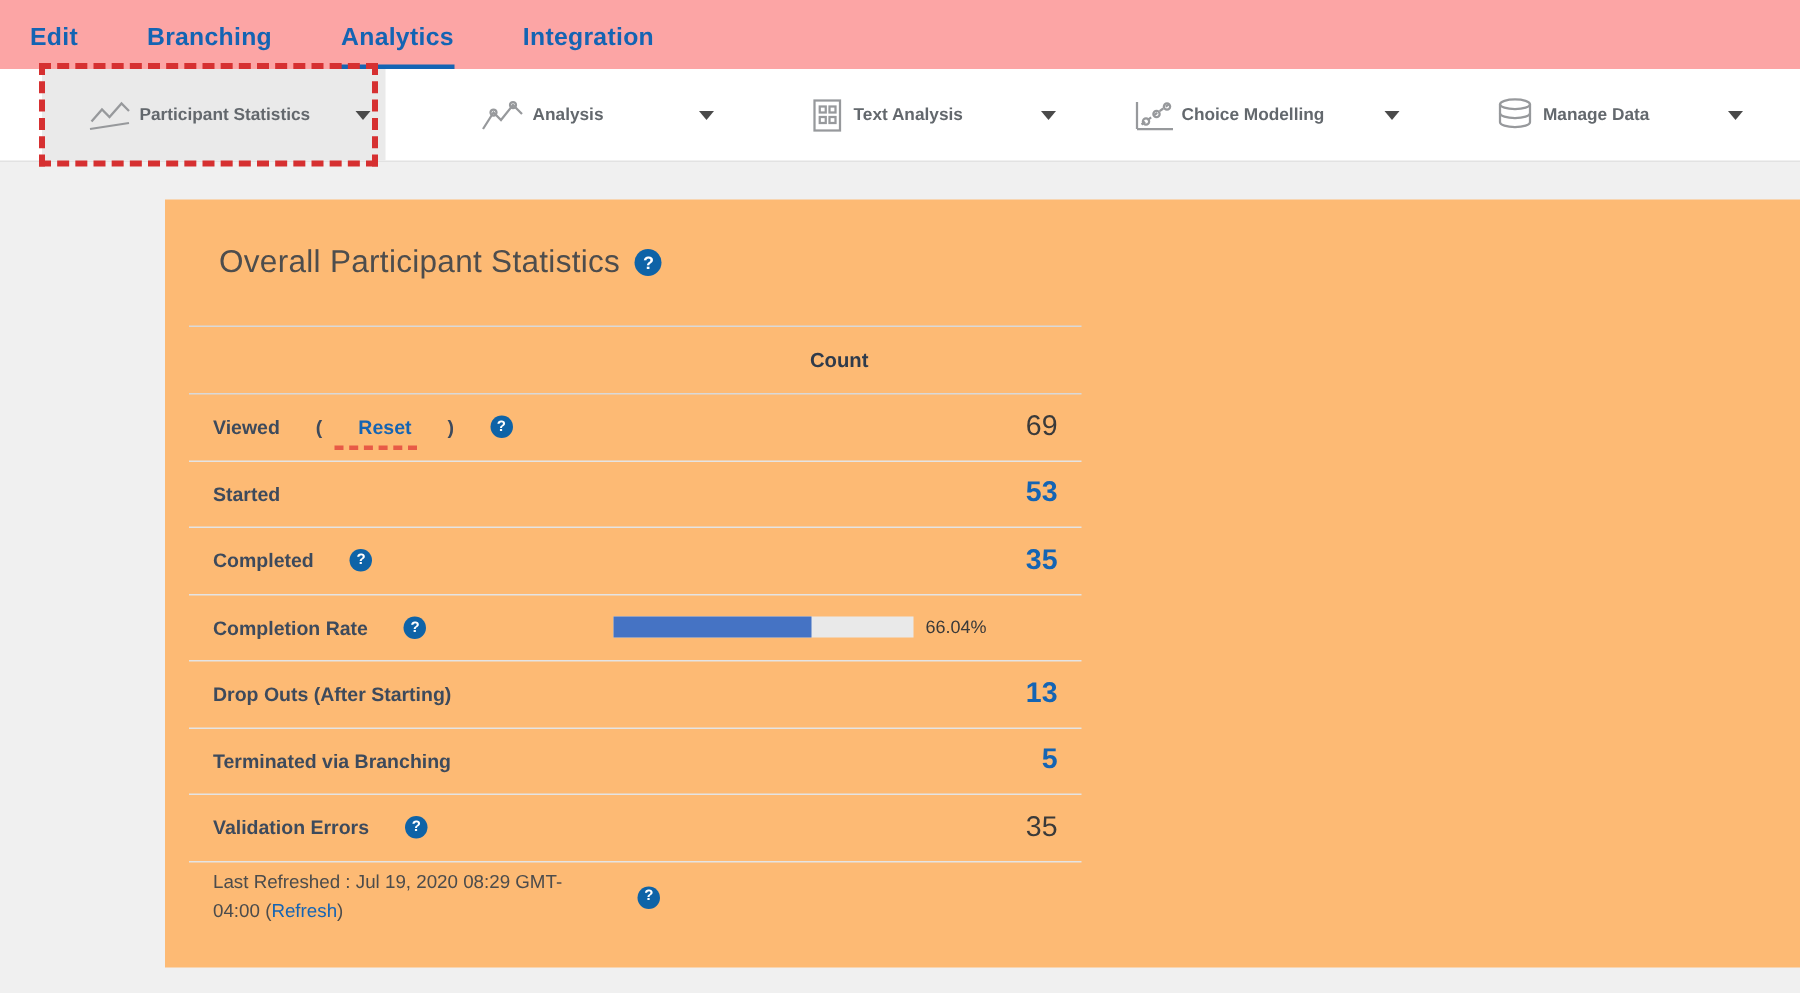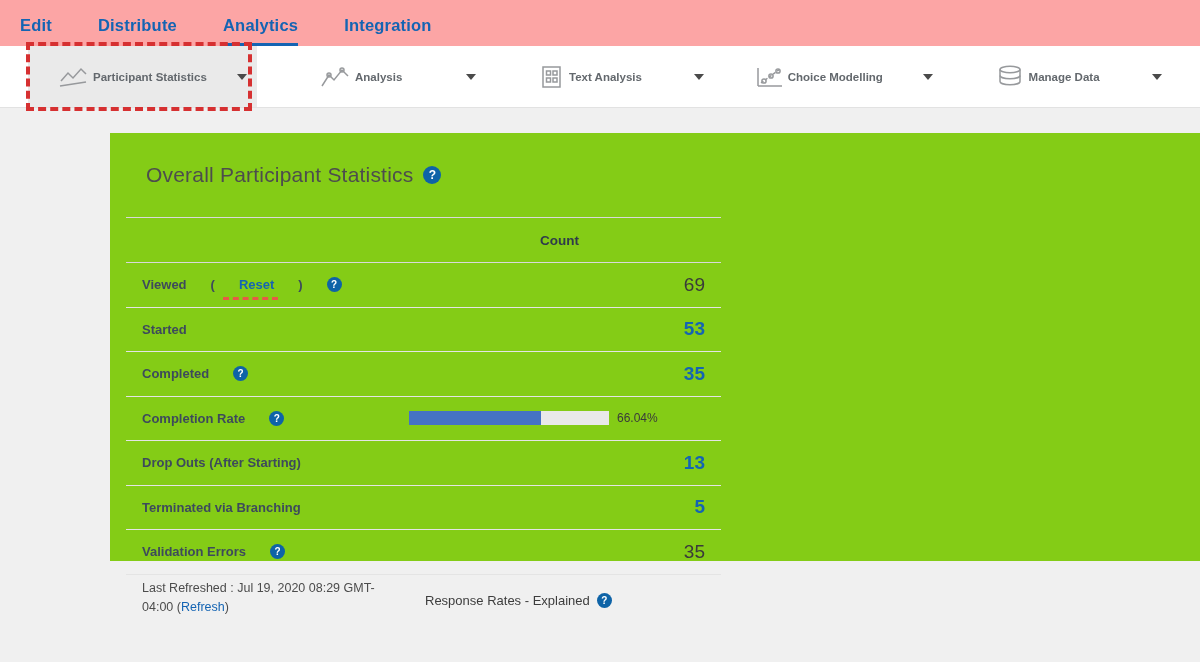--- a/index.html
+++ b/index.html
@@ -47,22 +47,22 @@
     border-top: 6px solid #4a4a4a;
   }
   .annotation-box {
     position: absolute; left: -2px; top: -4px; bottom: -4px; width: 226px;
     border: 4px dashed #d63031; pointer-events: none;
   }
 
   
   .card {
     margin: 25px 0 0 110px;
-    background: #84cc16;
-    height: 428px;
+    background: #fdba74;
+    height: 512px;
     padding: 30px 40px 0 16px;
   }
   .page-title {
     margin-left: 20px; display: flex; align-items: center; gap: 10px;
     font-size: 21px; color: #4d4d4d; letter-spacing: .2px;
   }
   .help-icon {
     display: inline-flex; align-items: center; justify-content: center;
     width: 15px; height: 15px; border-radius: 50%;
     background: #0e63a7; color: #fff;
@@ -122,21 +122,21 @@
   svg.icn { stroke: #97999c; fill: none; stroke-width: 1.5; }
 </style>
 </head>
 <body>
 
 <div class="screen">
 
   <div class="header">
     <div class="nav-bar">
       <div class="nav-item">Edit</div>
-      <div class="nav-item">Distribute</div>
+      <div class="nav-item">Branching</div>
       <div class="nav-item active">Analytics</div>
       <div class="nav-item">Integration</div>
     </div>
 
     <div class="toolbar">
 
       <div class="tab selected">
         <div class="annotation-box"></div>
         <span class="tab-icon">
           <svg class="icn" width="34" height="24" viewBox="0 0 34 24">
@@ -282,19 +282,18 @@
       </div>
 
     </div>
 
     <div class="table-footer">
       <div class="footer-left">
         <span>Last Refreshed : Jul 19, 2020 08:29 GMT-04:00</span>
         <span>(</span><a class="text-link">Refresh</a><span>)</span>
       </div>
       <div class="footer-right">
-        <span>Response Rates - Explained</span>
         <span class="help-icon">?</span>
       </div>
     </div>
 
   </div>
 </div>
 
 </body></html>

